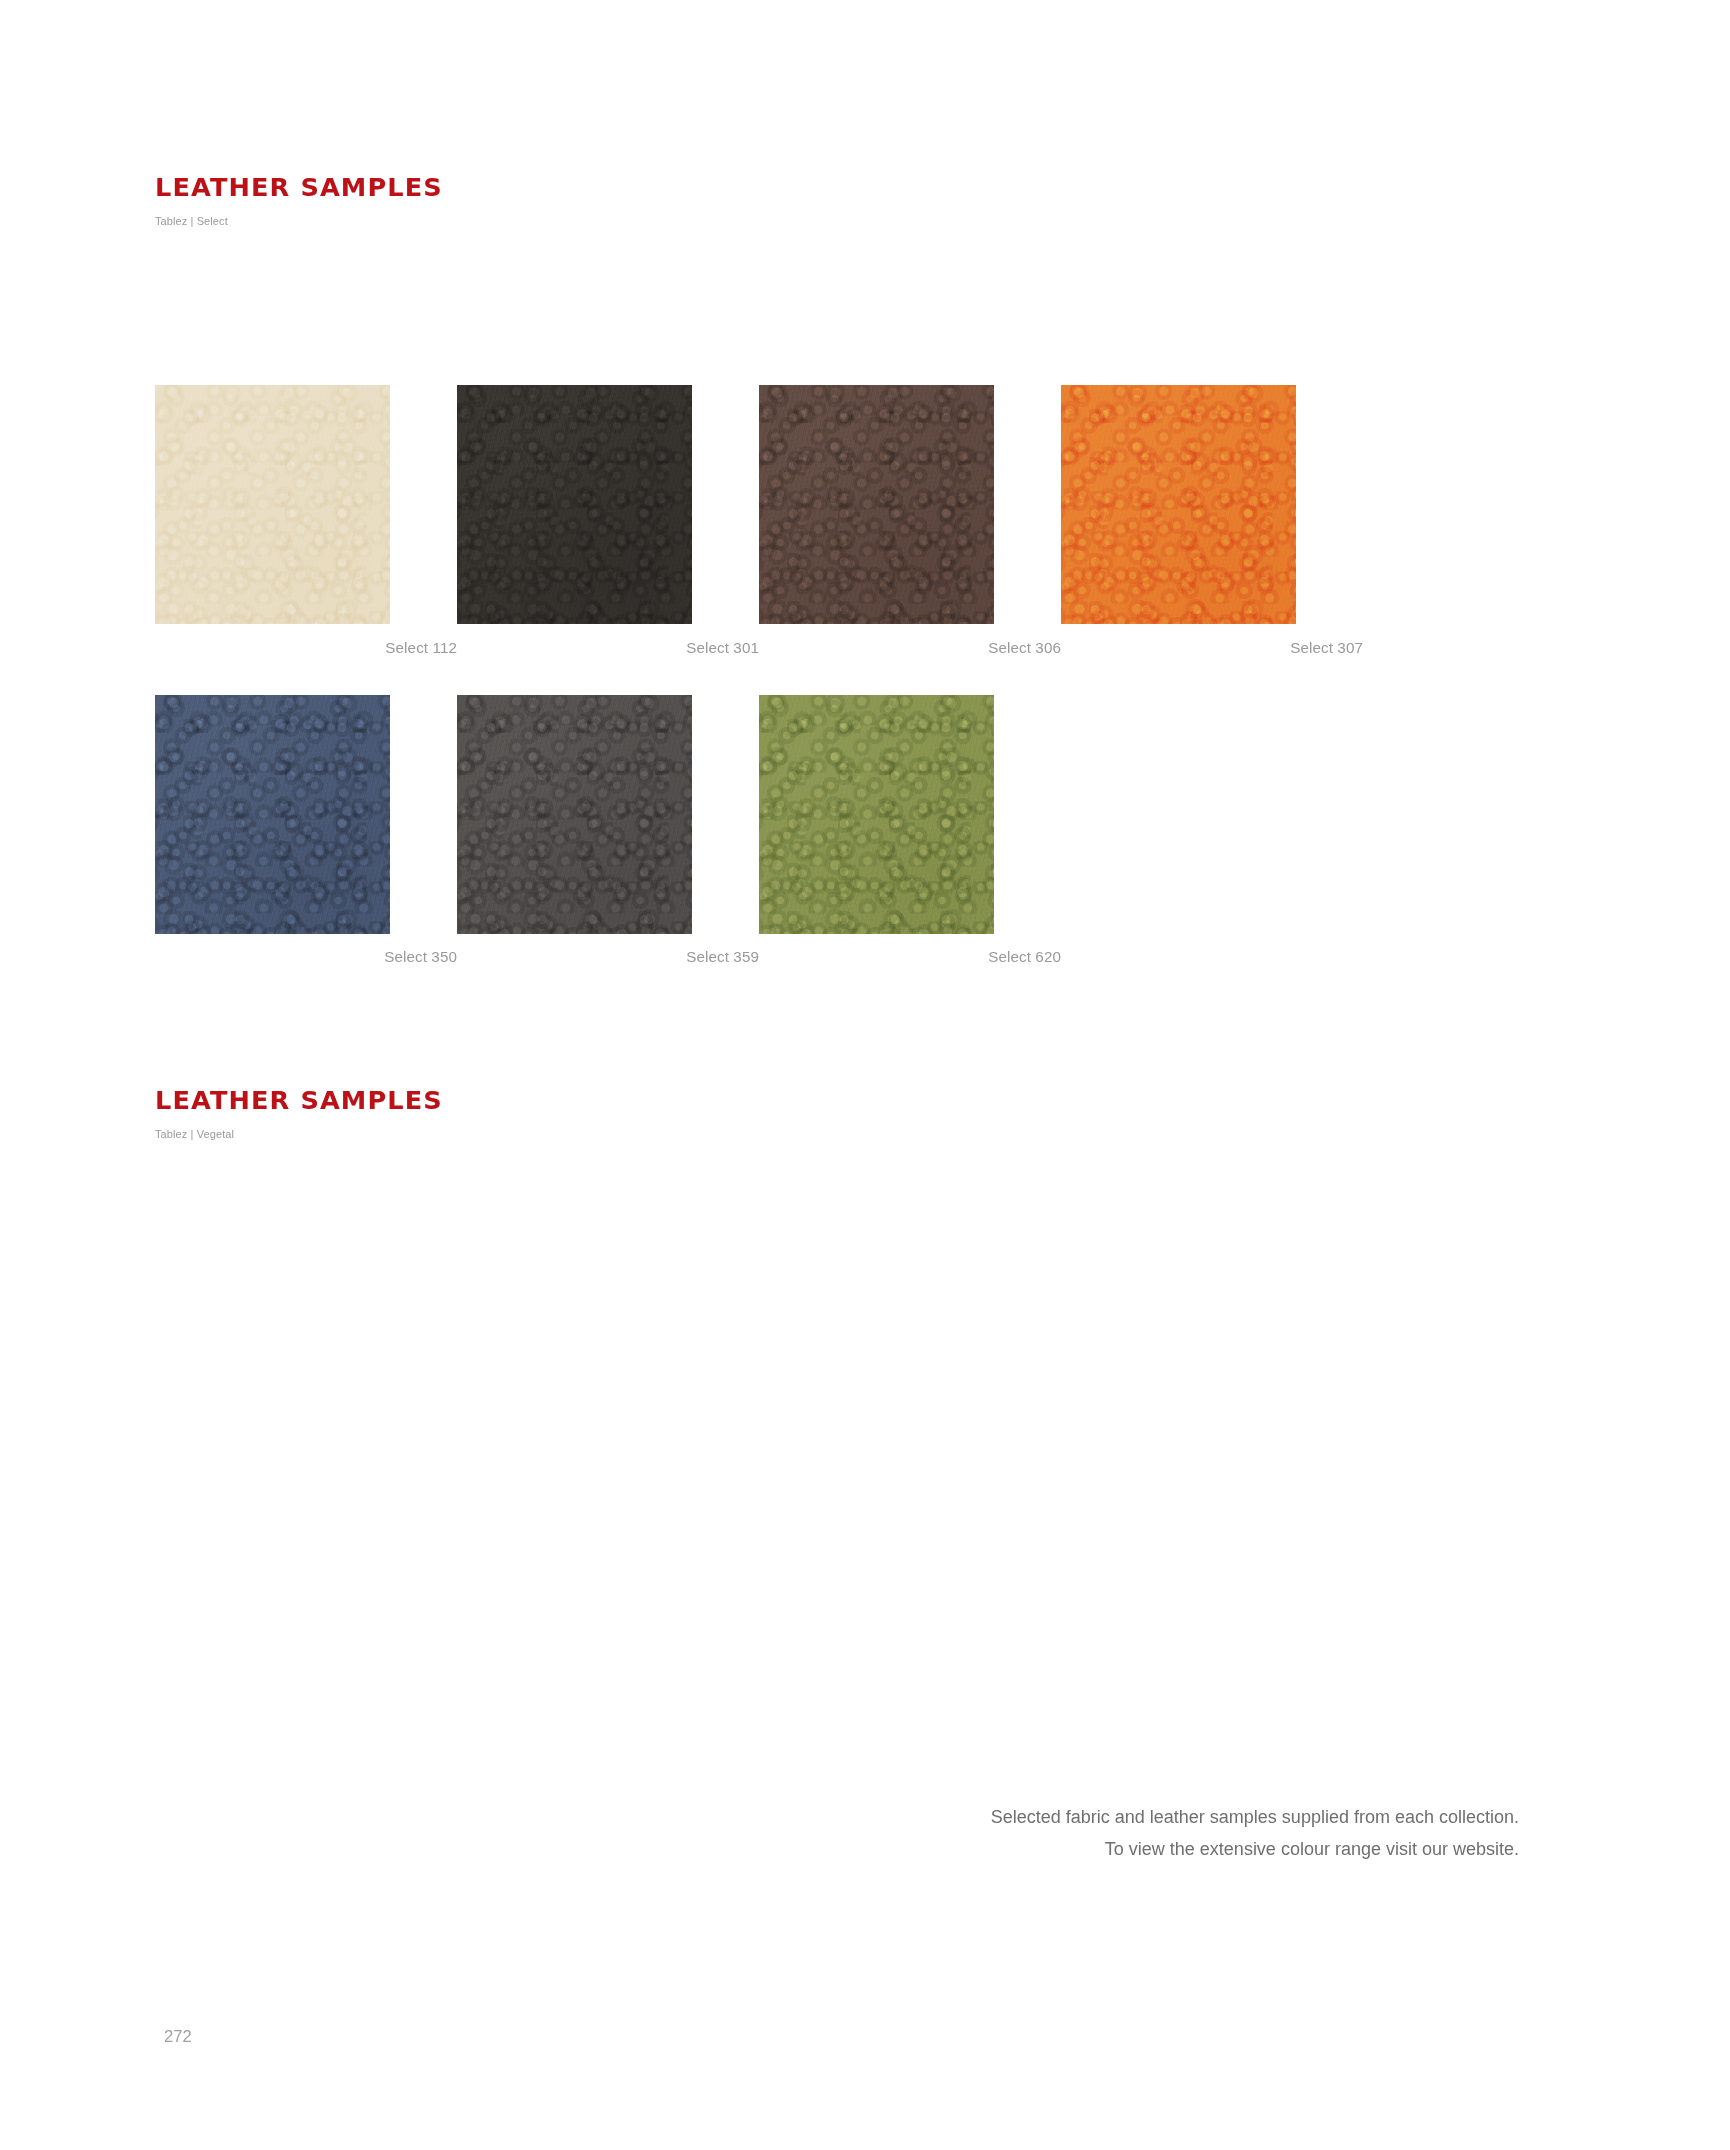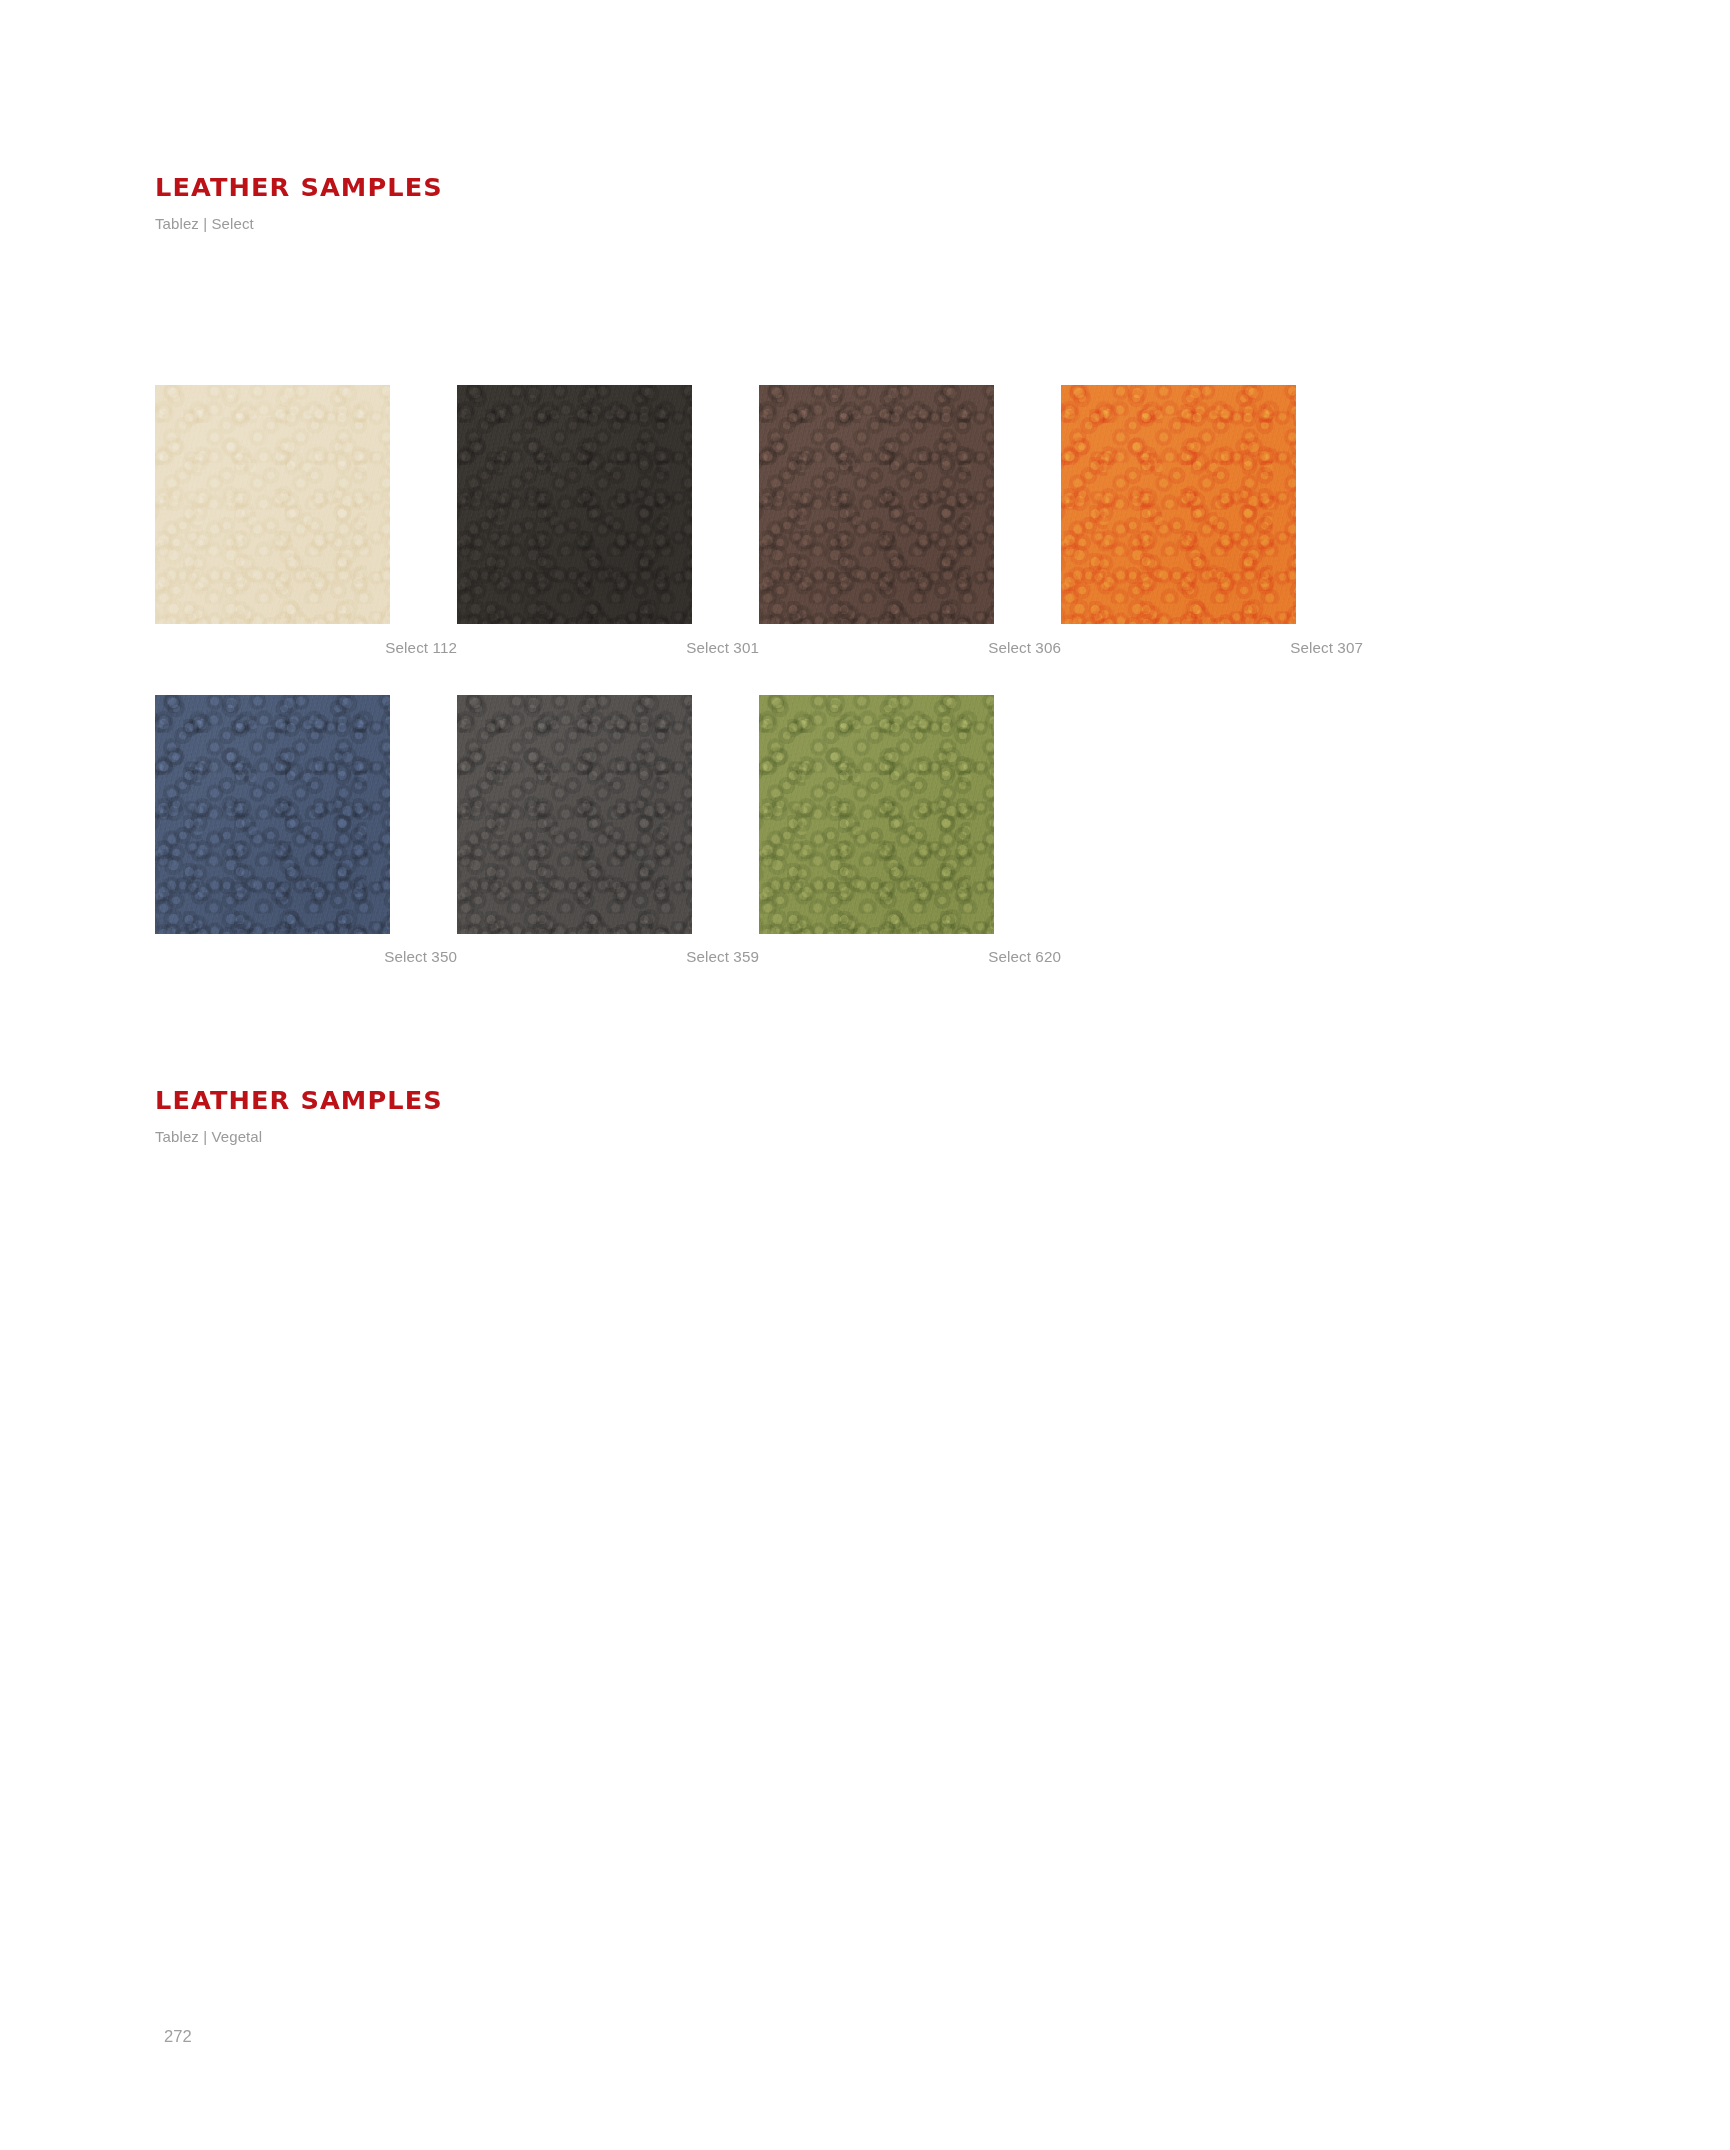--- a/index.html
+++ b/index.html
@@ -36,21 +36,21 @@
     font-size: 25.6px;
     font-weight: bold;
     letter-spacing: 1.1px;
     color: #bc1117;
     line-height: 1.05;
     white-space: nowrap;
   }
 
   .section-sub {
     font-family: "Liberation Sans", sans-serif;
-    font-size: 15px;
+    font-size: 11px;
     font-weight: normal;
     color: #9a9a9a;
     letter-spacing: 0.1px;
     margin-top: 14px;
     white-space: nowrap;
   }
 
   
   .grid {
     position: absolute;
@@ -215,17 +215,21 @@
     </div>
 
   </div>
 
   <div class="section section-2">
     <div class="section-title">LEATHER SAMPLES</div>
     <div class="section-sub">Tablez | Vegetal</div>
   </div>
 
 
+  <div class="footnotes">
+    <div class="footnote">Selected fabric and leather samples supplied from each collection.</div>
+    <div class="footnote">To view the extensive colour range visit our website.</div>
+  </div>
 
   <div class="page-number">272</div>
 
 </div>
 
 
 </body></html>

